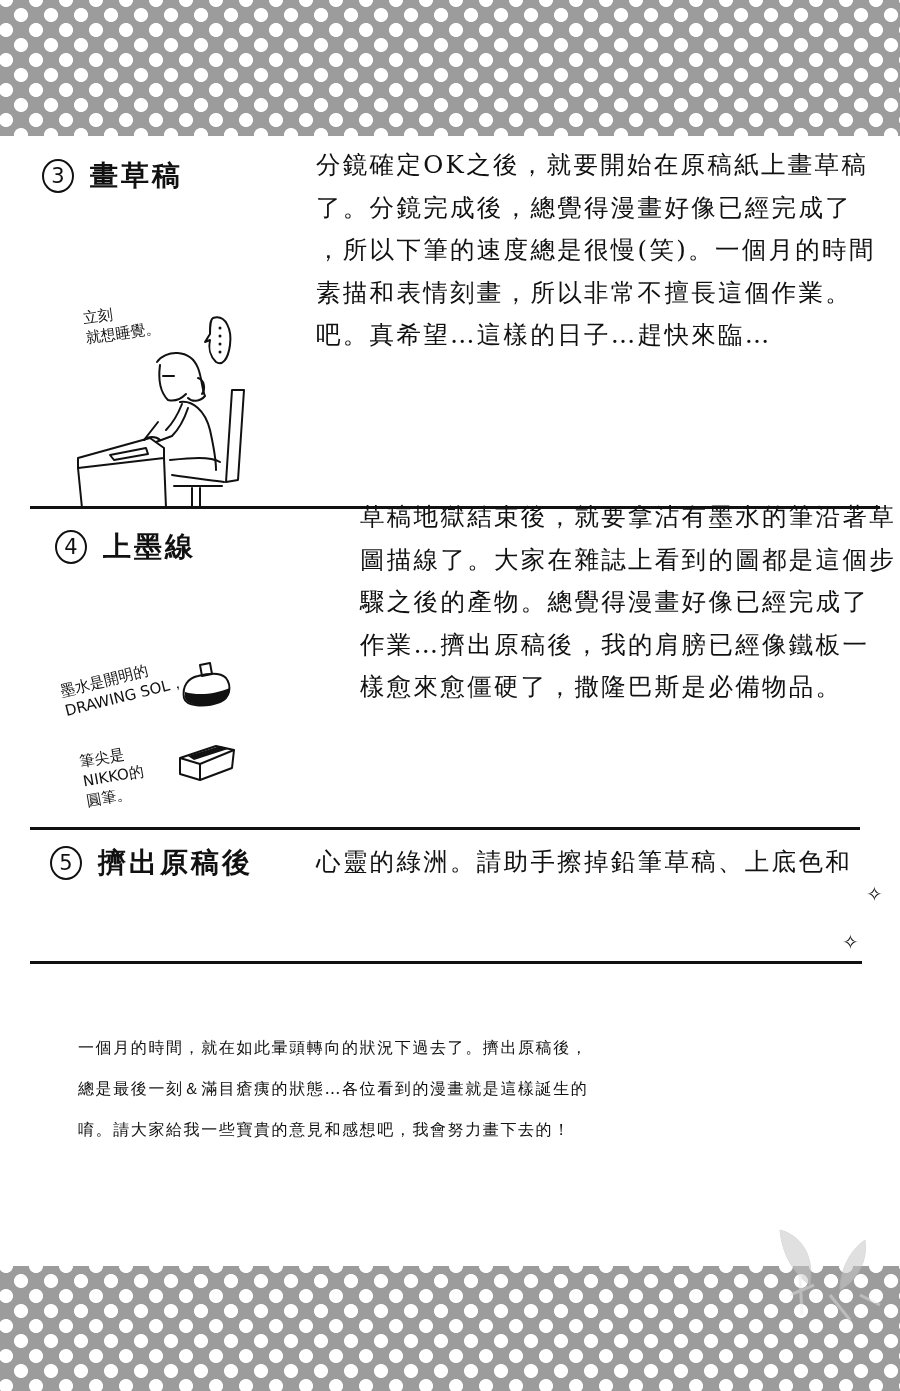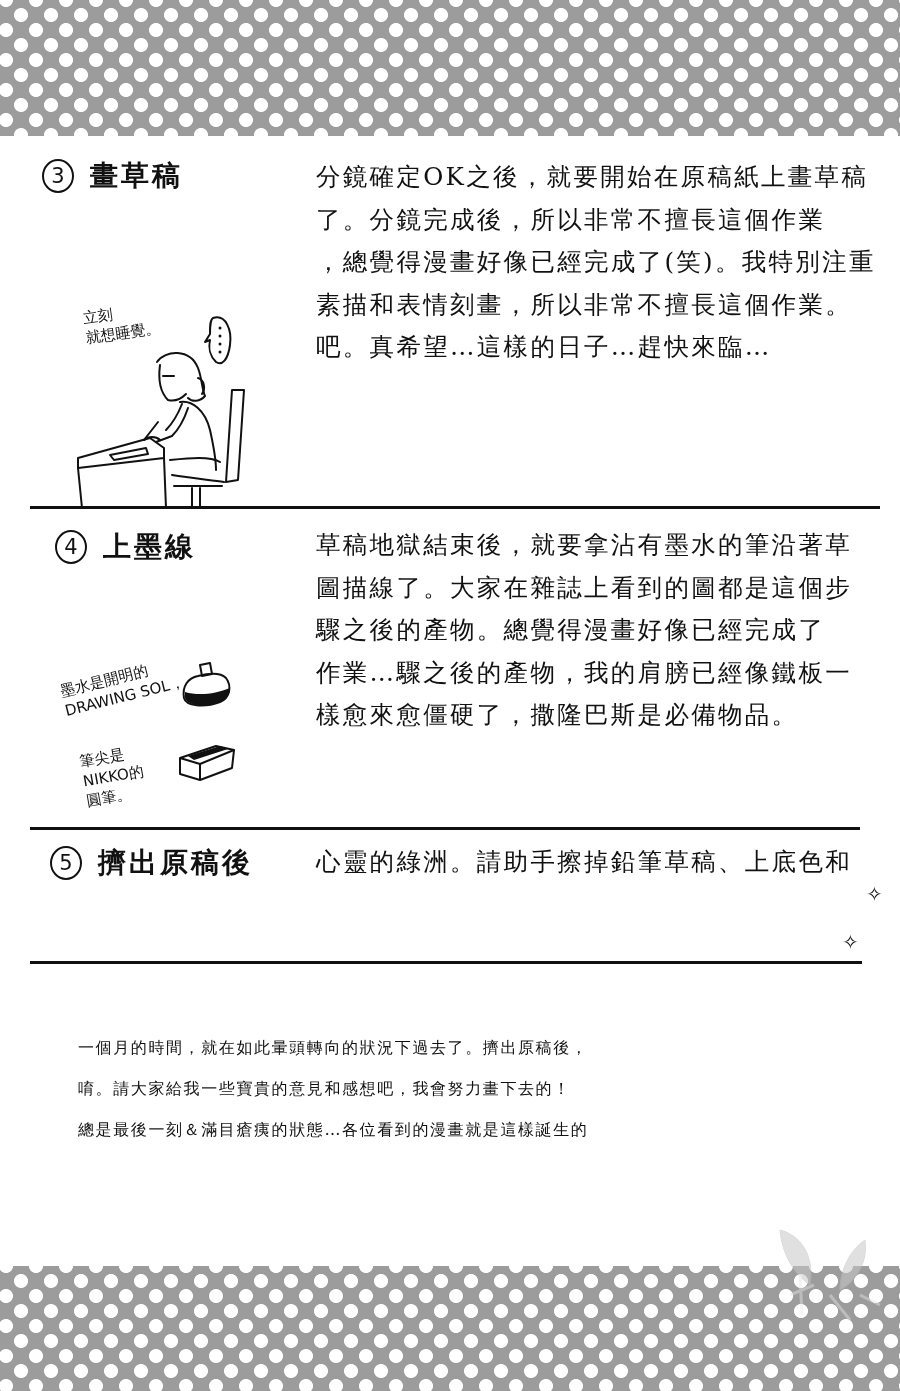--- a/index.html
+++ b/index.html
@@ -50,24 +50,24 @@
 </style>
 </head>
 <body>
 
 <div id="dots-top" class="dots"></div>
 
 <div class="heading" style="left:42px; top:157px;">
   <span class="num">3</span>
   <span>畫草稿</span>
 </div>
-<div class="body-text" style="top:156px;">
+<div class="body-text" style="top:144px;">
   <span class="line">分鏡確定OK之後，就要開始在原稿紙上畫草稿</span>
-  <span class="line">了。分鏡完成後，所以非常不擅長這個作業</span>
-  <span class="line">，總覺得漫畫好像已經完成了(笑)。我特別注重</span>
+  <span class="line">了。分鏡完成後，總覺得漫畫好像已經完成了</span>
+  <span class="line">，所以下筆的速度總是很慢(笑)。一個月的時間</span>
   <span class="line">素描和表情刻畫，所以非常不擅長這個作業。</span>
   <span class="line">吧。真希望…這樣的日子…趕快來臨…</span>
 </div>
 
 <div class="caption" style="left:84px; top:303px; transform:rotate(-8deg);">
   <div>立刻</div>
   <div>就想睡覺。</div>
 </div>
 <svg class="illus" style="left:60px; top:290px;" width="200" height="220" viewBox="0 0 200 220">
   <g fill="none" stroke="#111" stroke-width="2" stroke-linecap="round" stroke-linejoin="round">
@@ -106,25 +106,25 @@
       <circle cx="160" cy="62" r="1.5"></circle>
   </g>
 </svg>
 
 <div class="rule" style="left:30px; top:506px; width:850px;"></div>
 
 <div class="heading" style="left:55px; top:528px;">
   <span class="num">4</span>
   <span>上墨線</span>
 </div>
-<div class="body-text" style="top:524px;">
+<div class="body-text" style="top:496px;margin-left:44px;">
   <span class="line">草稿地獄結束後，就要拿沾有墨水的筆沿著草</span>
   <span class="line">圖描線了。大家在雜誌上看到的圖都是這個步</span>
   <span class="line">驟之後的產物。總覺得漫畫好像已經完成了</span>
-  <span class="line">作業…驟之後的產物，我的肩膀已經像鐵板一</span>
+  <span class="line">作業…擠出原稿後，我的肩膀已經像鐵板一</span>
   <span class="line">樣愈來愈僵硬了，撒隆巴斯是必備物品。</span>
 </div>
 
 <div class="caption" style="left:58px; top:682px; transform:rotate(-14deg); transform-origin:left top;">
   <div>墨水是開明的</div>
   <div>DRAWING SOL，</div>
 </div>
 <div class="caption" style="left:78px; top:752px; transform:rotate(-10deg); transform-origin:left top;">
   <div>筆尖是</div>
   <div>NIKKO的</div>
@@ -155,22 +155,22 @@
 <div class="body-text" style="top:841px;">
   <span class="line">心靈的綠洲。請助手擦掉鉛筆草稿、上底色和</span>
 </div>
 <span class="sparkle" style="left:866px; top:884px;">✧</span>
 <span class="sparkle" style="left:842px; top:932px;">✧</span>
 
 <div class="rule" style="left:30px; top:961px; width:832px;"></div>
 
 <div class="closing">
   <span class="line">一個月的時間，就在如此暈頭轉向的狀況下過去了。擠出原稿後，</span>
+  <span class="line">總是最後一刻＆滿目瘡痍的狀態…各位看到的漫畫就是這樣誕生的</span>
   <span class="line">唷。請大家給我一些寶貴的意見和感想吧，我會努力畫下去的！</span>
-  <span class="line">總是最後一刻＆滿目瘡痍的狀態…各位看到的漫畫就是這樣誕生的</span>
 </div>
 
 <div id="dots-bottom" class="dots"></div>
 
 <svg class="watermark" width="130" height="160" viewBox="0 0 130 160">
   <g fill="#c8c8c8" stroke="#bdbdbd" stroke-width="1">
     <path d="M10 5 C 30 10, 45 30, 40 60 C 25 50, 12 30, 10 5 Z"></path>
     <path d="M95 15 C 98 35, 88 55, 70 65 C 70 45, 80 25, 95 15 Z"></path>
   </g>
   <g fill="none" stroke="#e6e6e6" stroke-width="3" opacity="0.8">

